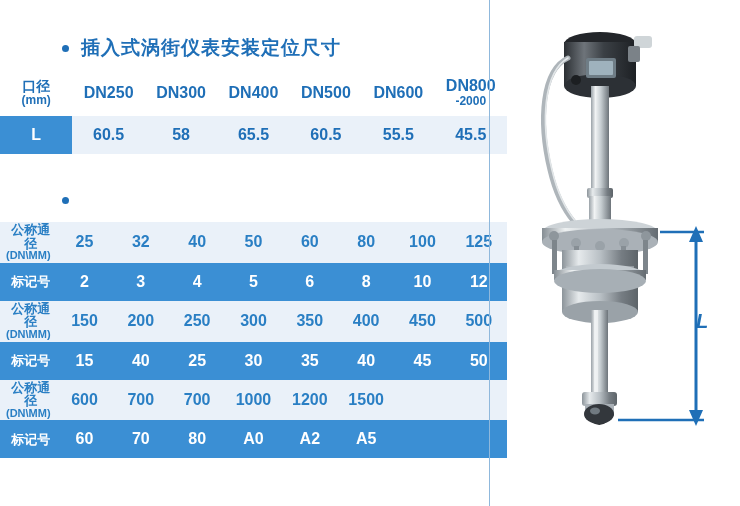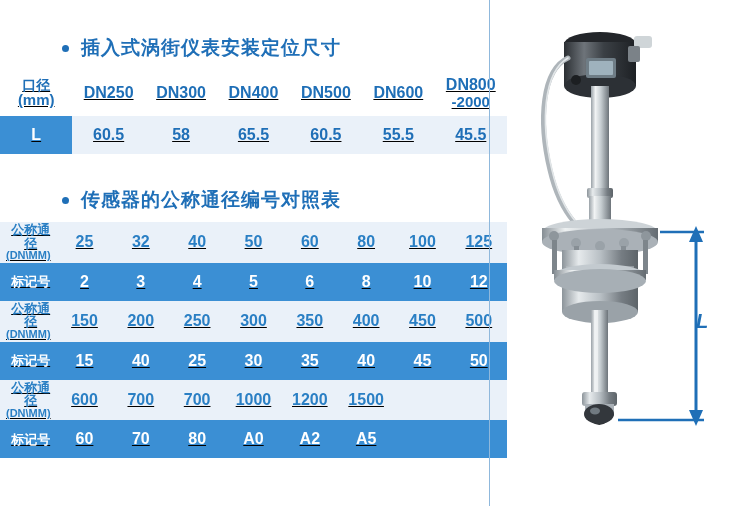--- a/index.html
+++ b/index.html
@@ -51,21 +51,20 @@
     height: 7px;
     border-radius: 50%;
     background: #1f6fb7;
     margin-right: 12px;
     flex: 0 0 auto;
   }
   table {
     border-collapse: collapse;
     width: 507px;
     table-layout: fixed;
-    text-decoration: underline;
   }
   td {
     text-align: center;
     vertical-align: middle;
     font-size: 16px;
     font-weight: bold;
     color: #1f6fb7;
     height: 34px;
   }
   
@@ -87,21 +86,21 @@
     background: #eaf1f9;
     color: #1f6fb7;
     height: 36px;
     font-size: 16px;
   }
   .t1 .val-row td.first {
     background: #3b8fd4;
     color: #ffffff;
   }
   .sub {
-    font-size: 15px;
+    font-size: 12px;
     font-weight: bold;
     display: block;
   }
   
   .t2 td {
     height: 36px;
     font-size: 16px;
   }
   .t2 tr.light td {
     background: #eaf1f9;
@@ -187,21 +186,20 @@
         <td>55.5</td>
         <td>45.5</td>
       </tr>
     </tbody>
       </table>
 
     <div class="spacer-24"></div>
 
     <div class="section-title">
       <span class="bullet"></span>
-      <span>传感器的公称通径编号对照表</span>
     </div>
 
     <table class="t2">
       <tbody>
           <tr class="light">
         <td class="label">
           <span class="l1">公称通径</span>
           <span class="l2">(DN\MM)</span>
         </td>
         <td>25</td>

